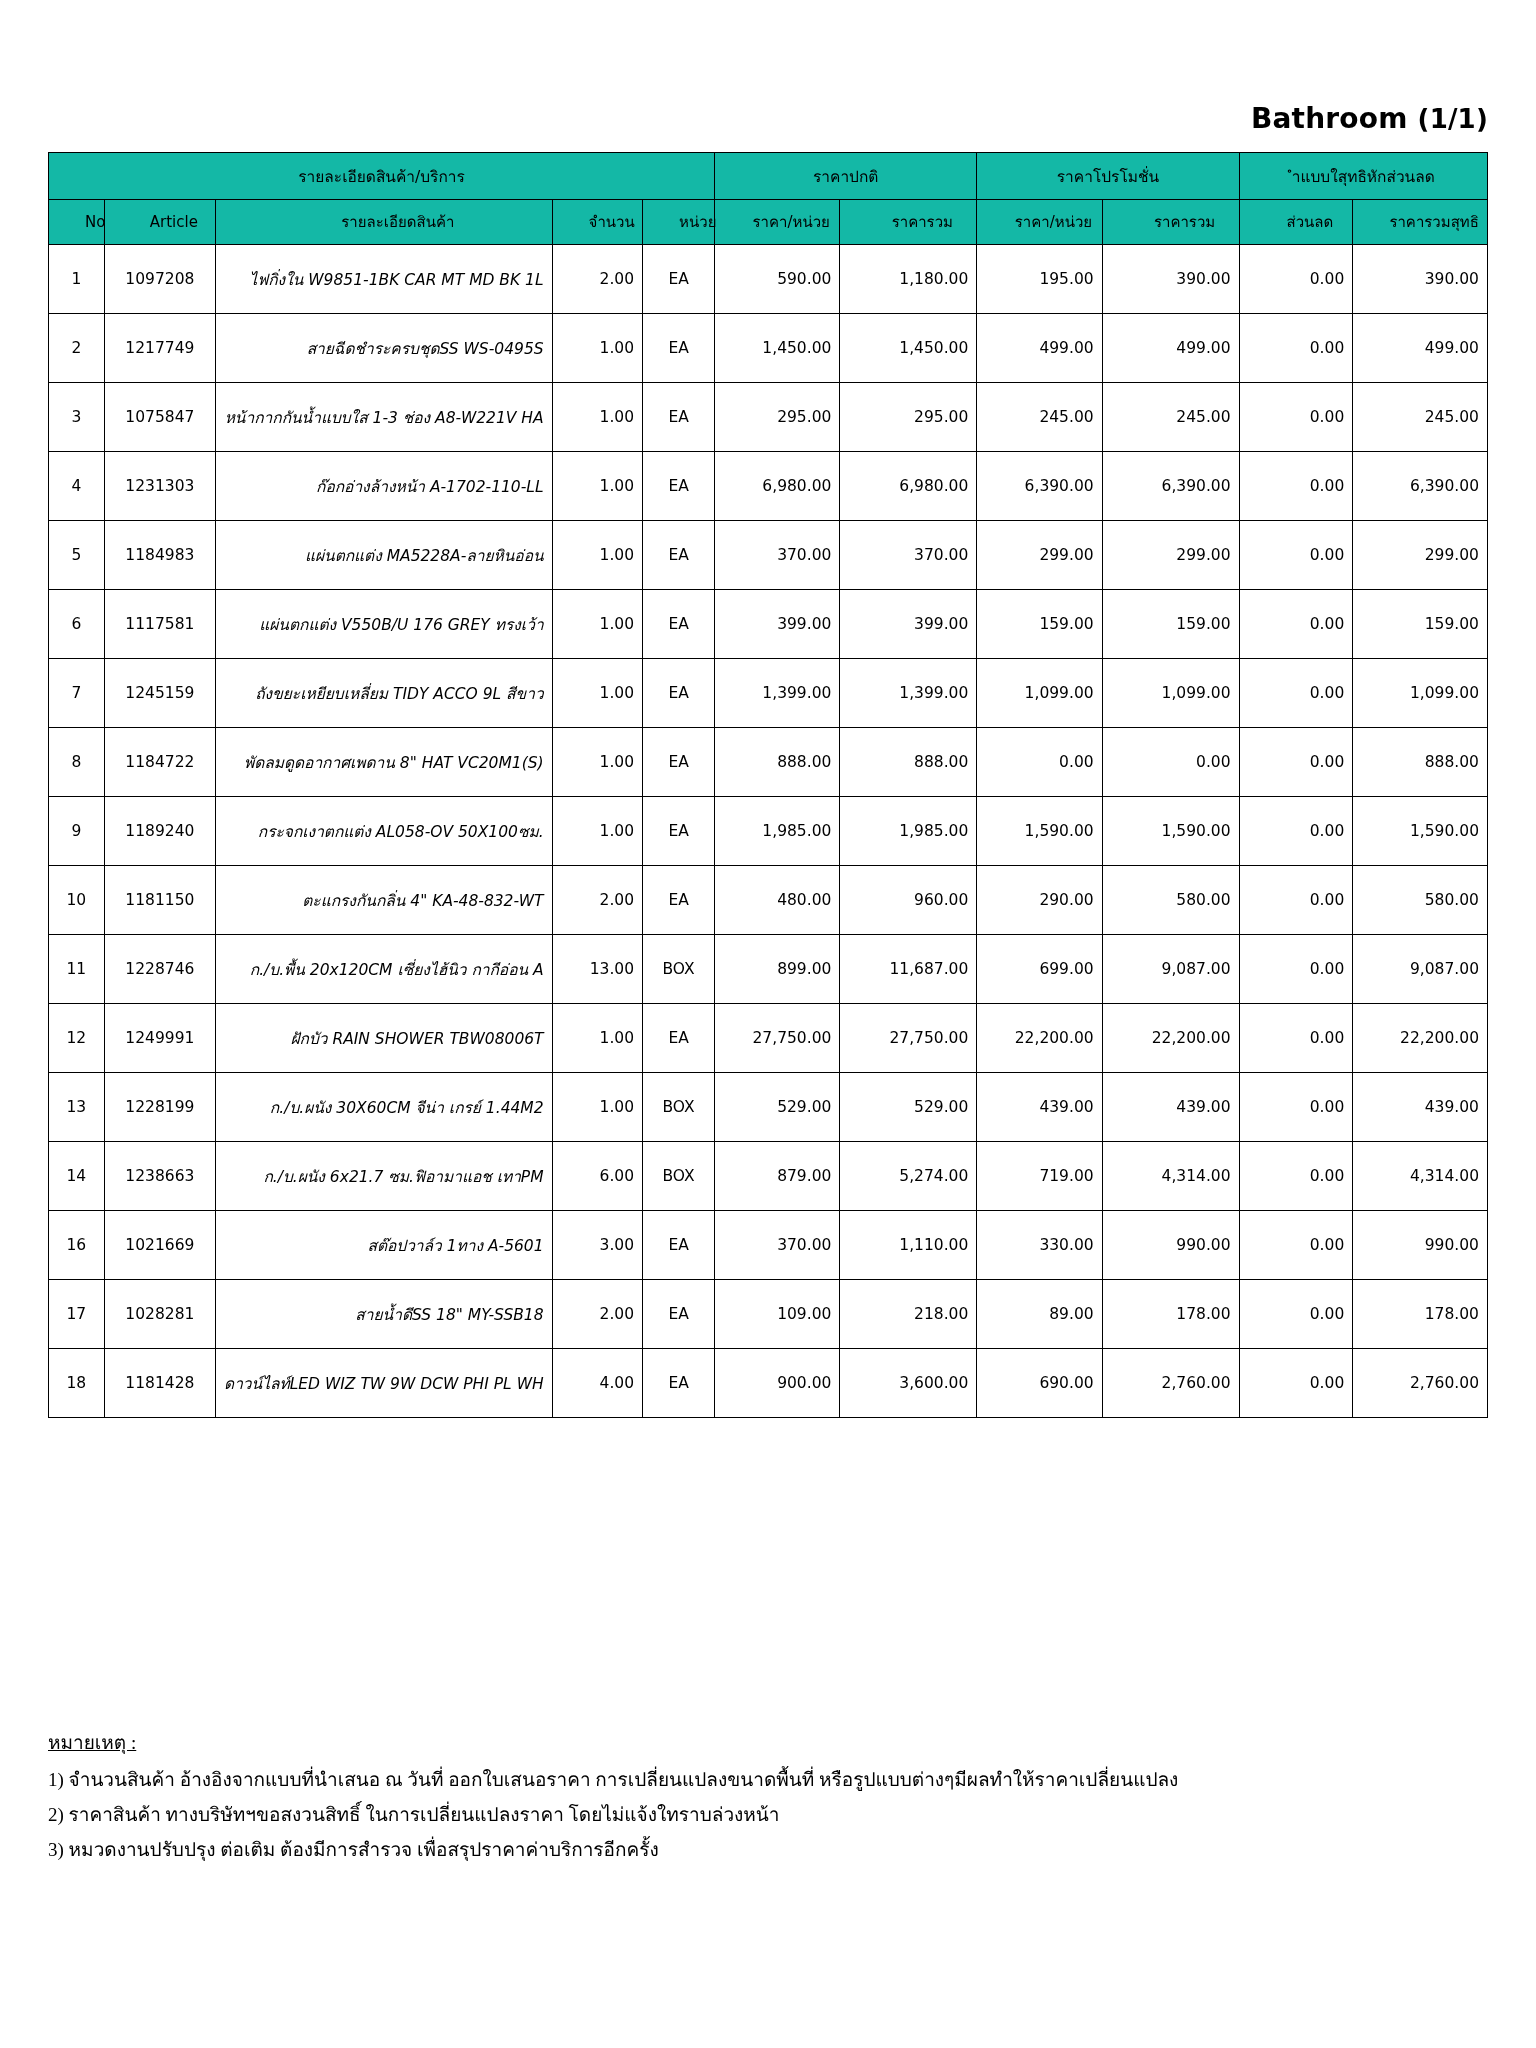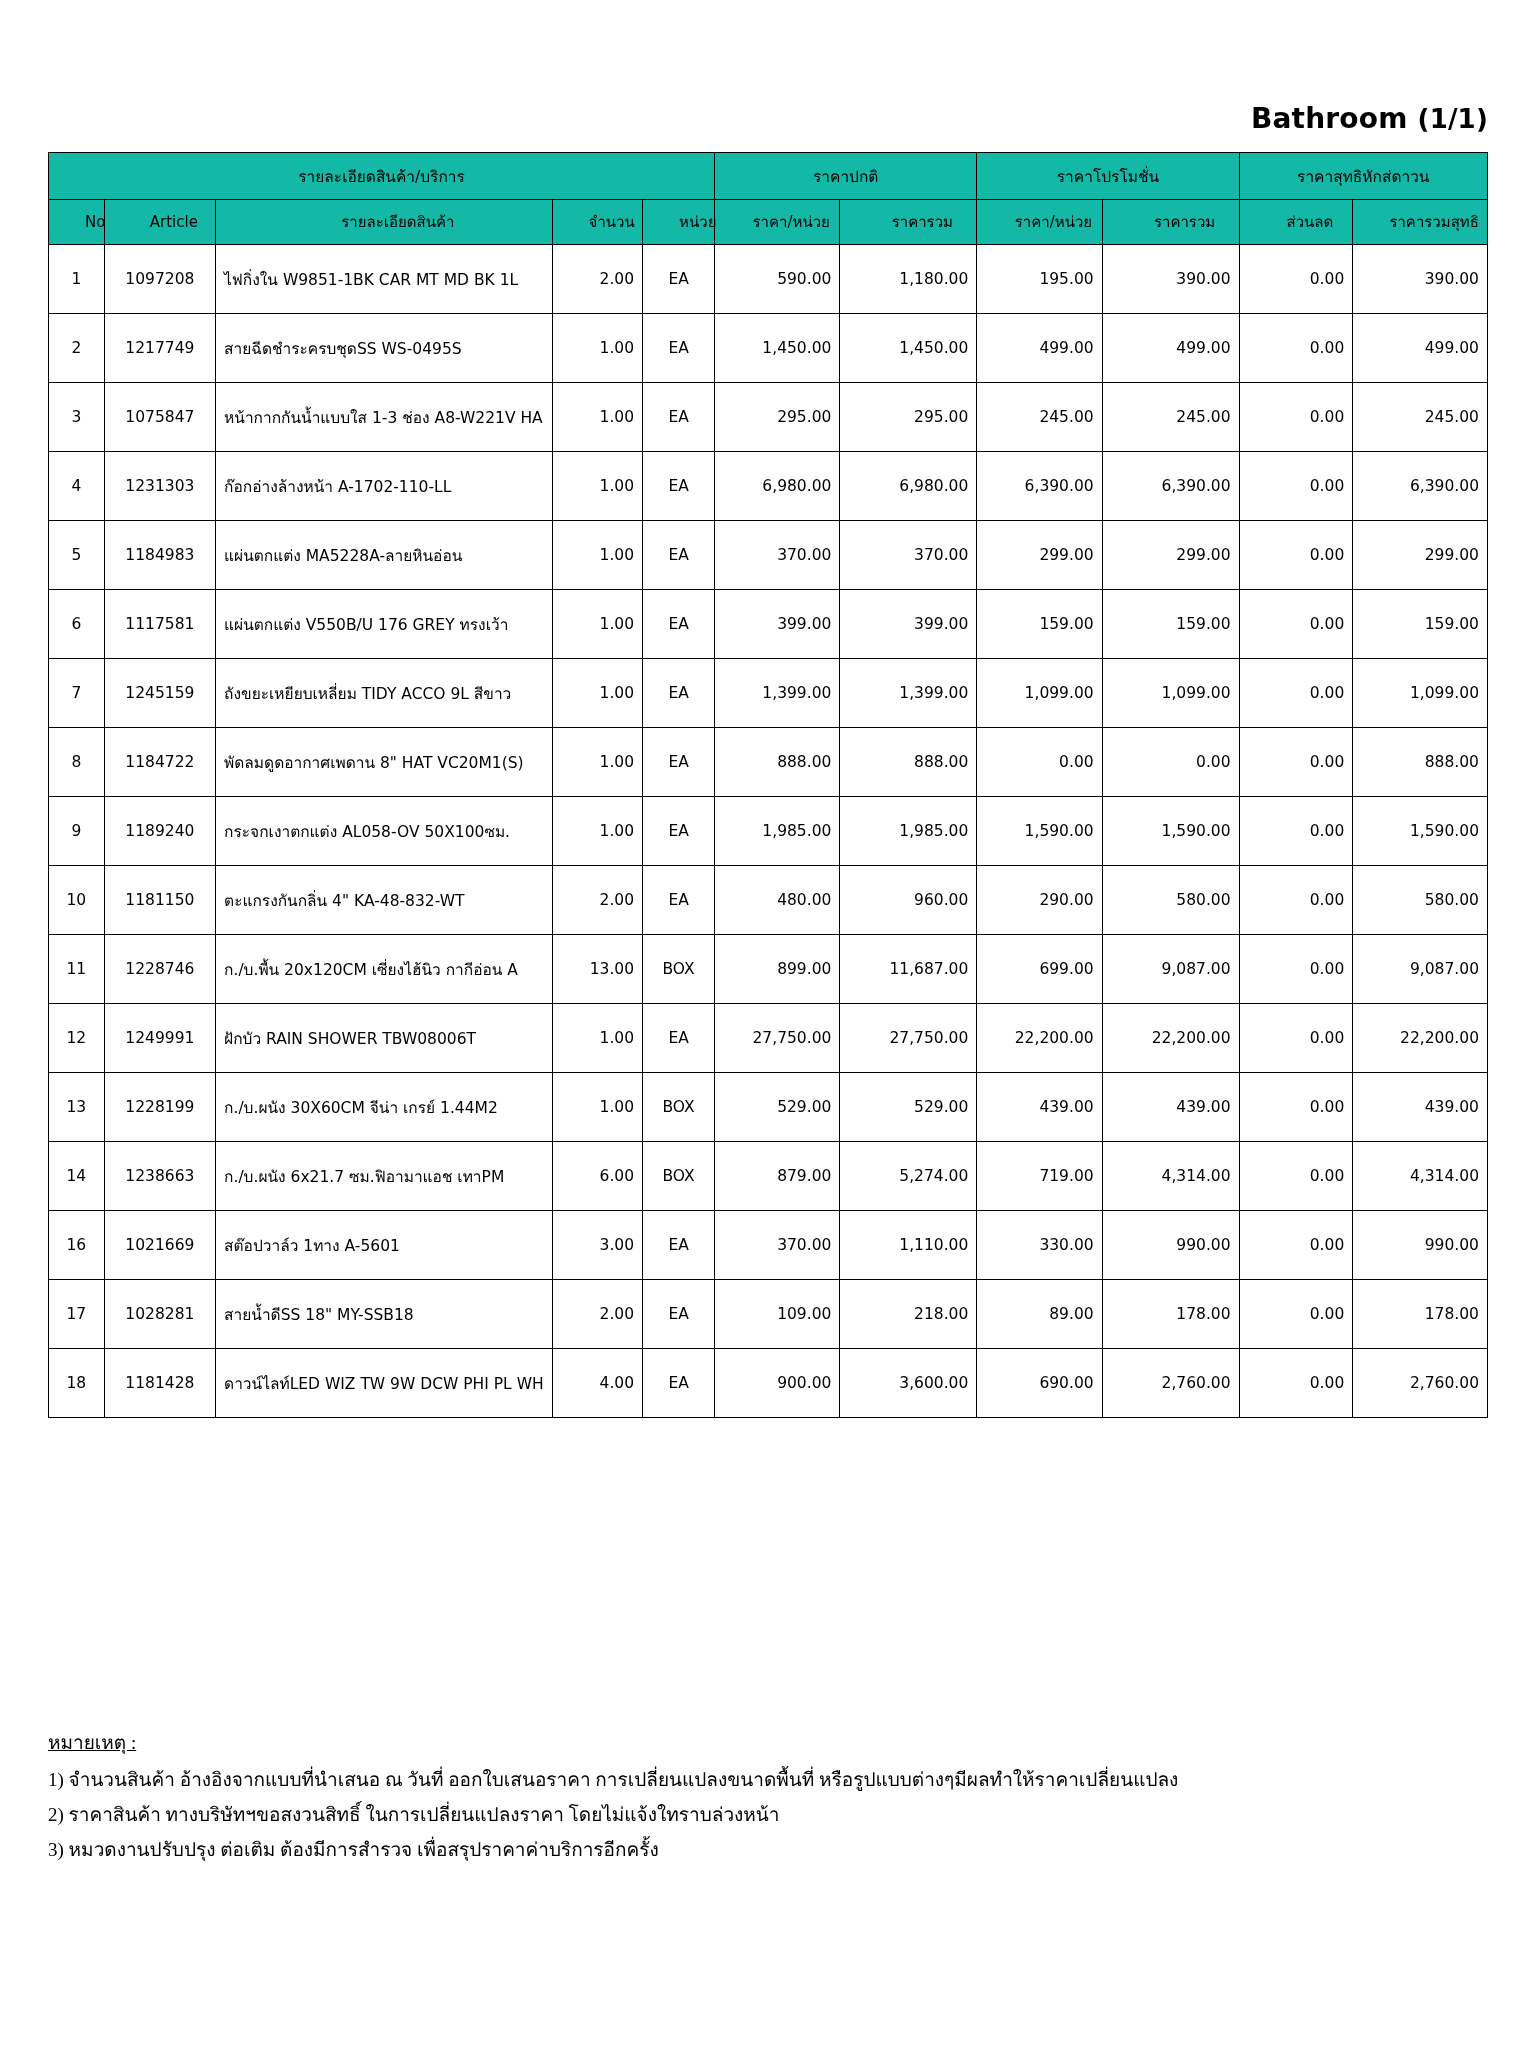--- a/index.html
+++ b/index.html
@@ -56,21 +56,21 @@
   thead tr.sub th {
     height: 44px;
     font-size: 15px;
     padding-left: 36px;
   }
   tbody td {
     height: 68px;
   }
   .c { text-align: center; }
   .r { text-align: right; }
-  .l { text-align: left; }
+  .l { text-align: right; font-style: italic; }
   .desc {
     white-space: nowrap;
     overflow: hidden;
     text-overflow: clip;
     font-size: 15.5px;
   }
   .notes {
     position: absolute;
     left: 48px;
     top: 1725px;
@@ -119,21 +119,21 @@
         <col class="ppu">
         <col class="ppt">
         <col class="disc">
         <col class="net">
     </colgroup>
     <thead>
       <tr>
         <th colspan="5">รายละเอียดสินค้า/บริการ</th>
         <th colspan="2">ราคาปกติ</th>
         <th colspan="2">ราคาโปรโมชั่น</th>
-        <th colspan="2">ราคาสุทธิหักส่ดาวน</th>
+        <th colspan="2">ำแบบใสุทธิหักส่วนลด</th>
       </tr>
       <tr class="sub">
         <th>No</th>
         <th>Article</th>
         <th>รายละเอียดสินค้า</th>
         <th>จำนวน</th>
         <th>หน่วย</th>
         <th>ราคา/หน่วย</th>
         <th>ราคารวม</th>
         <th>ราคา/หน่วย</th>

